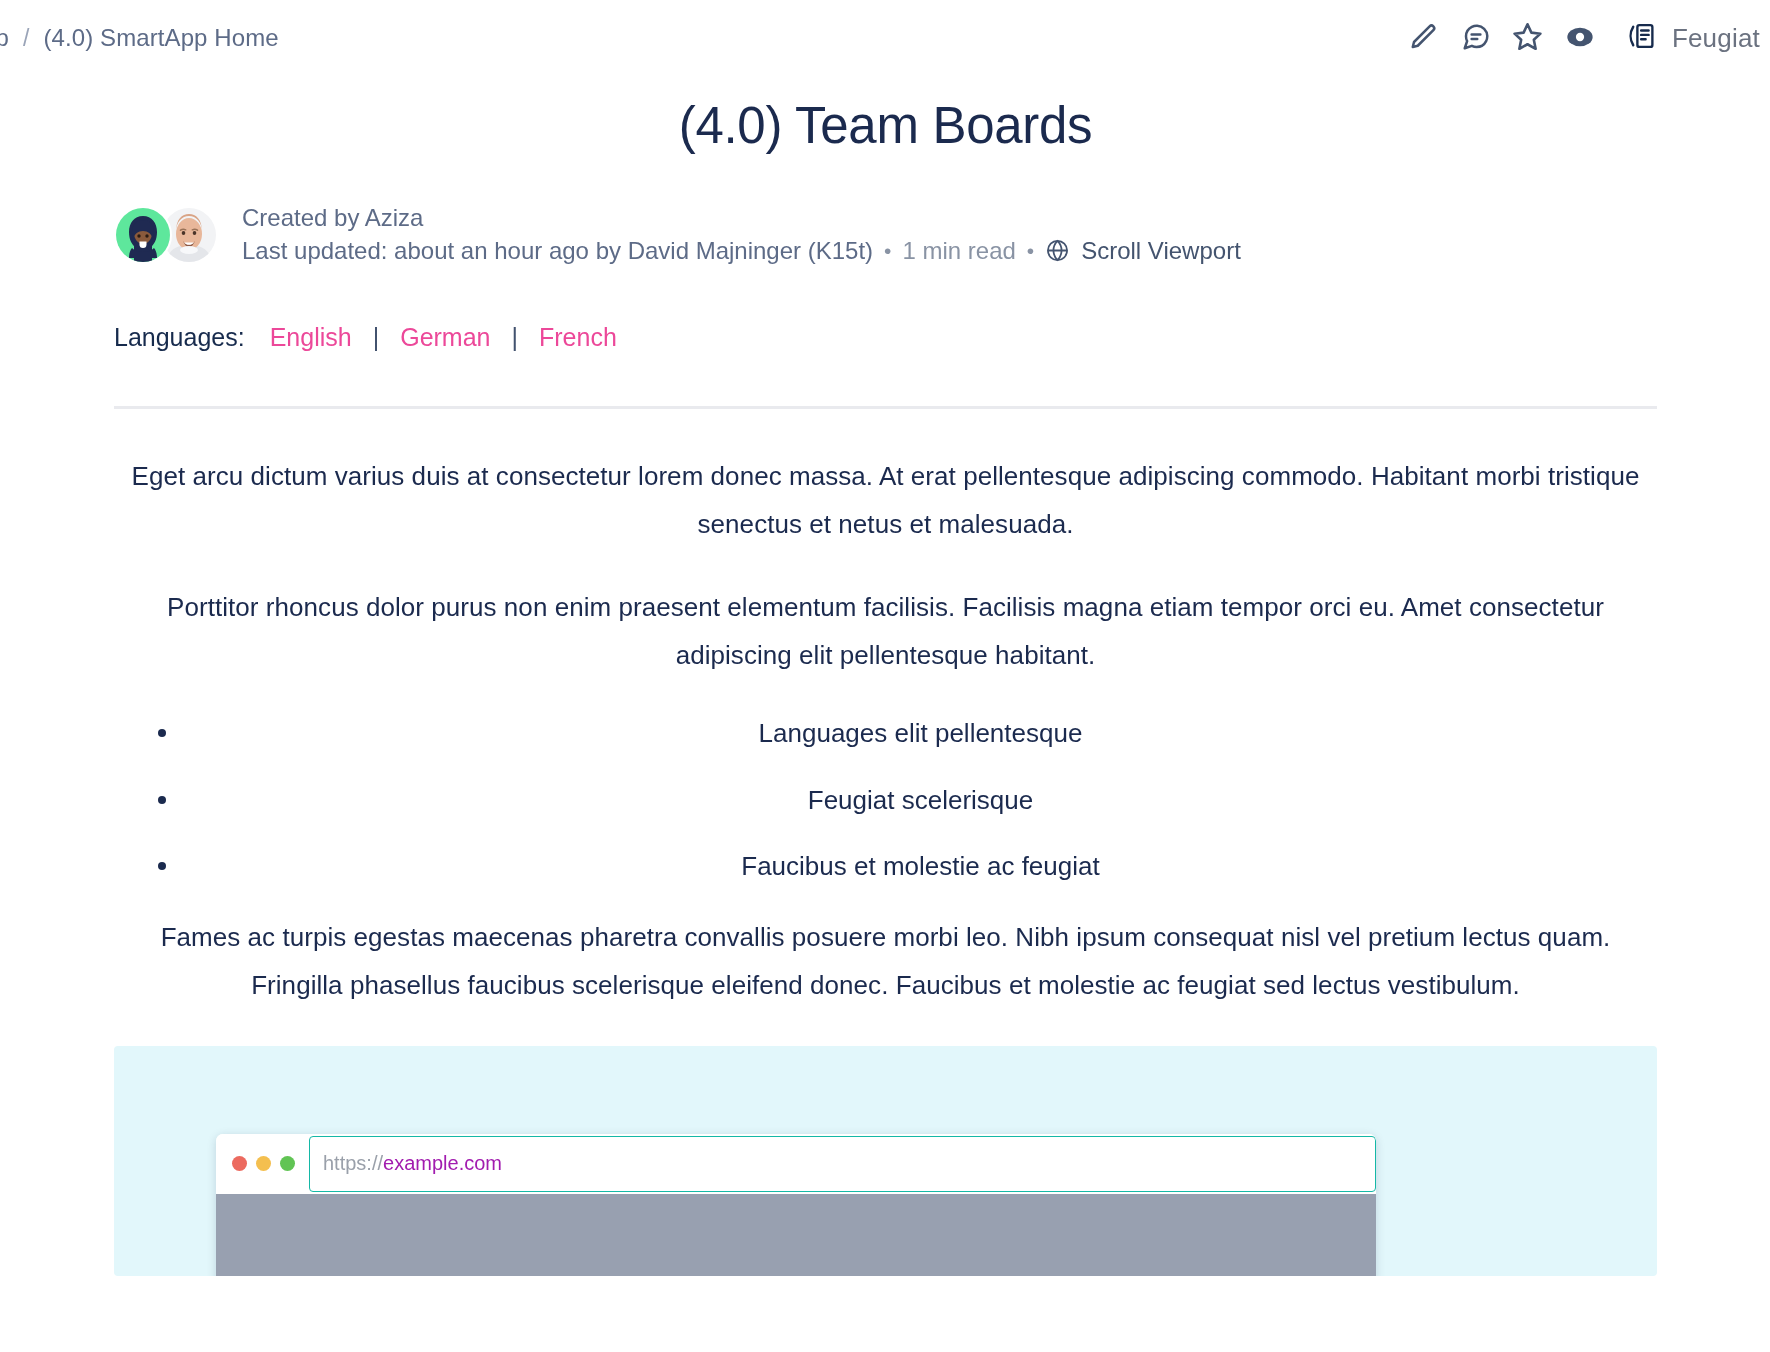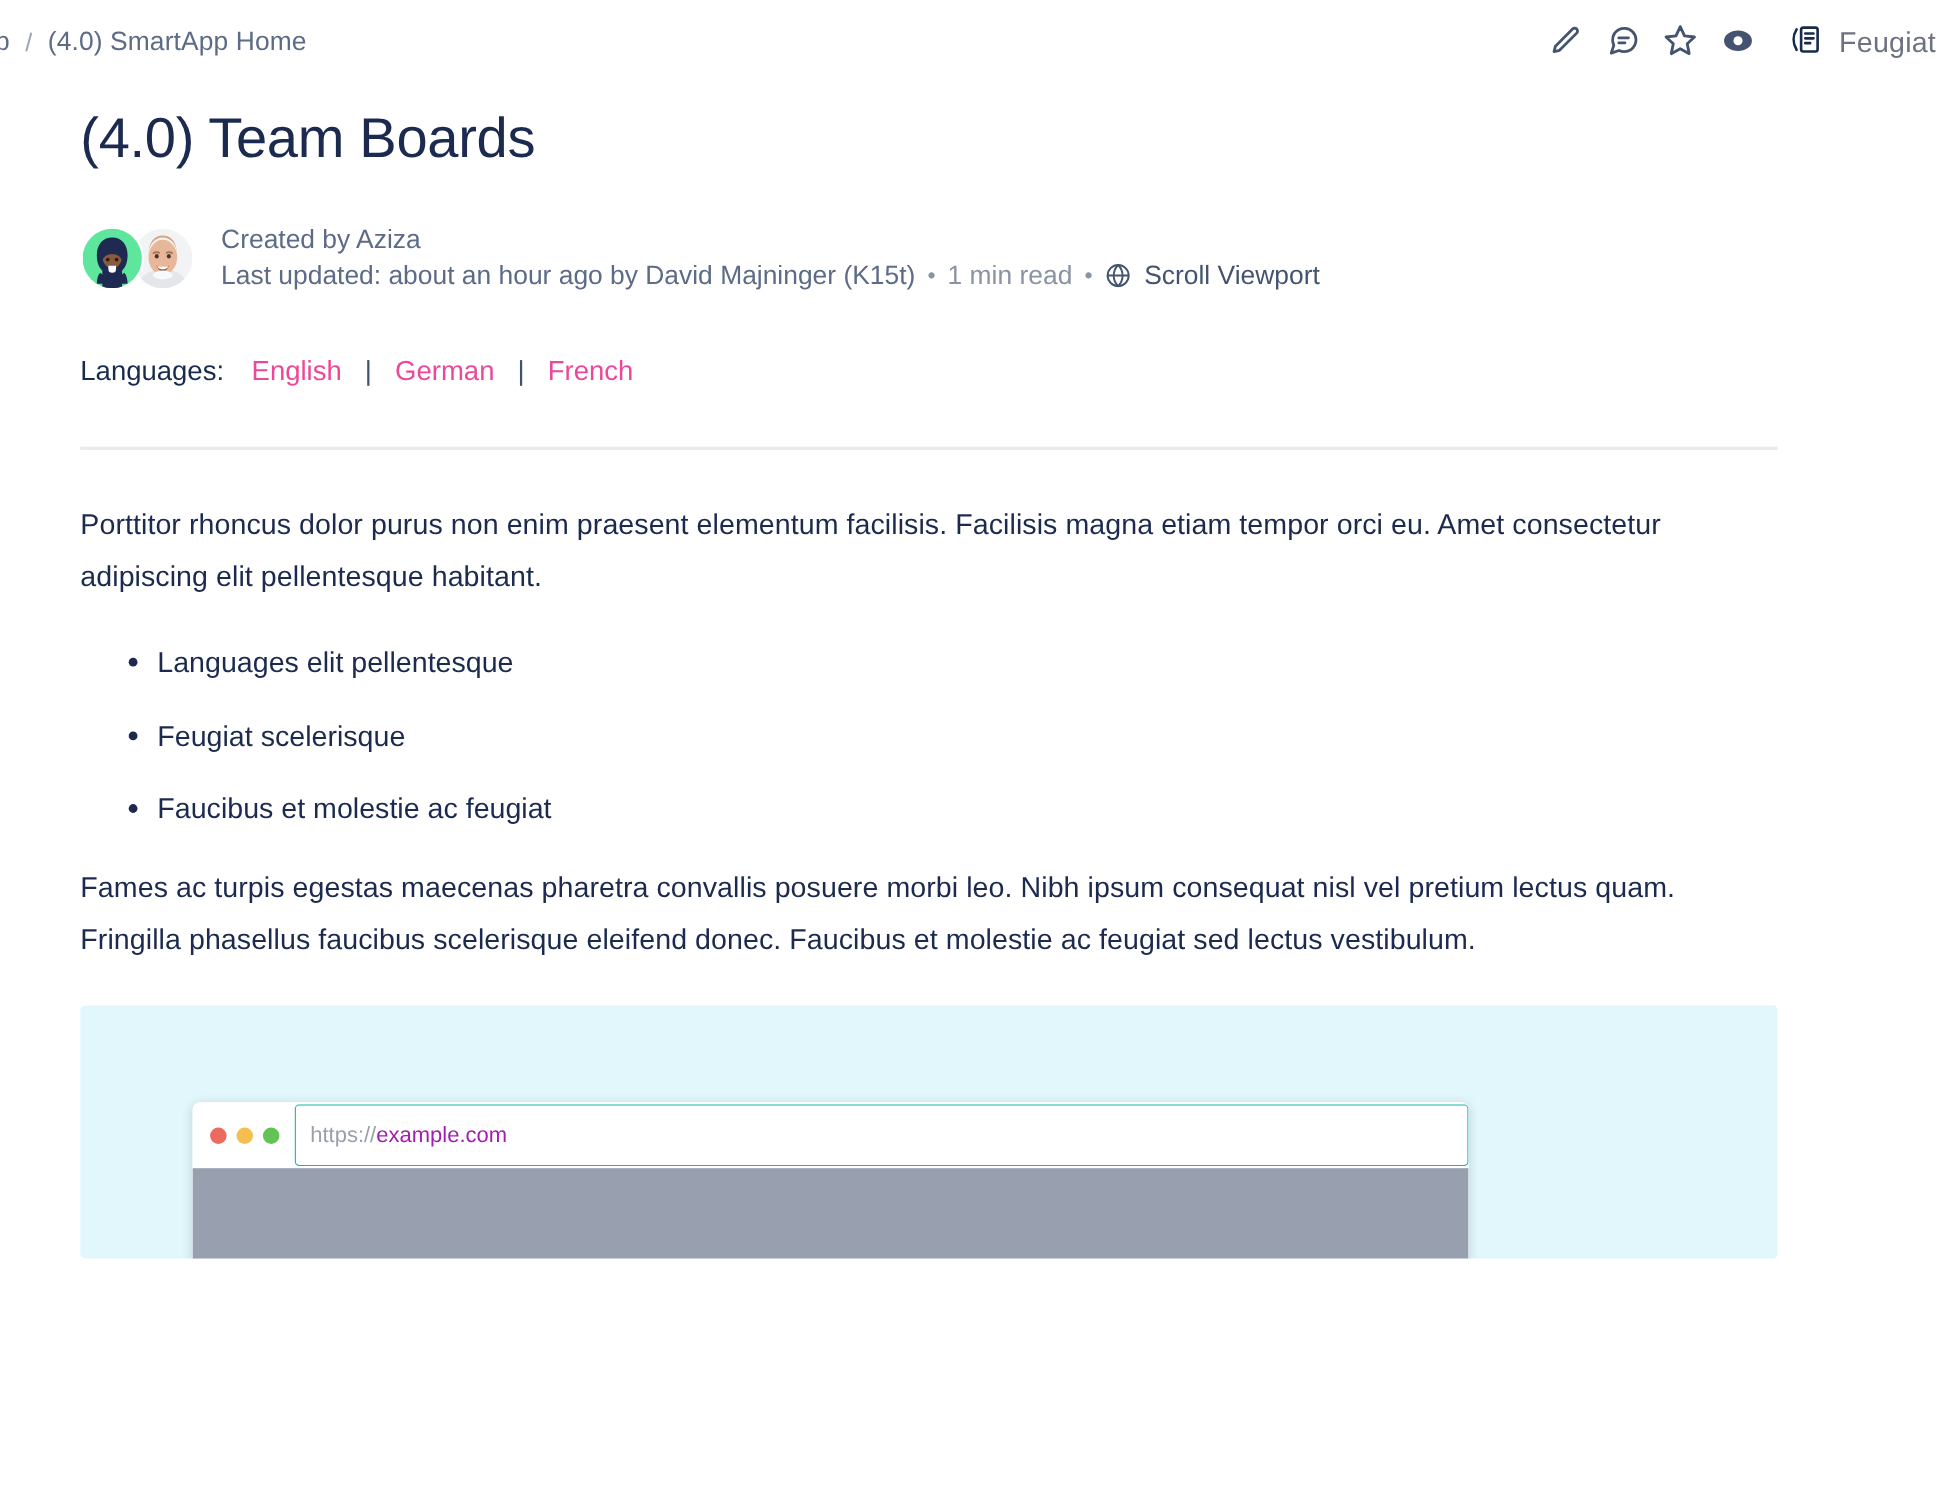--- a/index.html
+++ b/index.html
@@ -80,22 +80,23 @@
   }
 
   
   .content {
     position: absolute;
     top: 76px;
     left: 0;
     width: 1770px;
   }
   .inner {
-    margin-left: 73px;
+    margin-left: 114px;
     width: 1543px;
+    text-align: center;
   }
   .page-title {
     font-size: 51px;
     line-height: 1.18;
     font-weight: 400;
     color: #1b2a4e;
     margin: 0;
     padding-top: 20px;
     letter-spacing: -0.3px;
   }
@@ -391,20 +392,21 @@
       <a class="lang-link" href="#">English</a>
       <span class="lang-pipe">|</span>
       <a class="lang-link" href="#">German</a>
       <span class="lang-pipe">|</span>
       <a class="lang-link" href="#">French</a>
     </div>
 
     <div class="divider"></div>
 
     <div class="body-block">
+      <p class="para">Eget arcu dictum varius duis at consectetur lorem donec massa. At erat pellentesque adipiscing commodo. Habitant morbi tristique senectus et netus et malesuada.</p>
       <p class="para">Porttitor rhoncus dolor purus non enim praesent elementum facilisis. Facilisis magna etiam tempor orci eu. Amet consectetur adipiscing elit pellentesque habitant.</p>
 
       <ul class="bullets">
         <li>Languages elit pellentesque</li>
         <li>Feugiat scelerisque</li>
         <li>Faucibus et molestie ac feugiat</li>
       </ul>
 
       <p class="para">Fames ac turpis egestas maecenas pharetra convallis posuere morbi leo. Nibh ipsum consequat nisl vel pretium lectus quam. Fringilla phasellus faucibus scelerisque eleifend donec. Faucibus et molestie ac feugiat sed lectus vestibulum.</p>
     </div>

